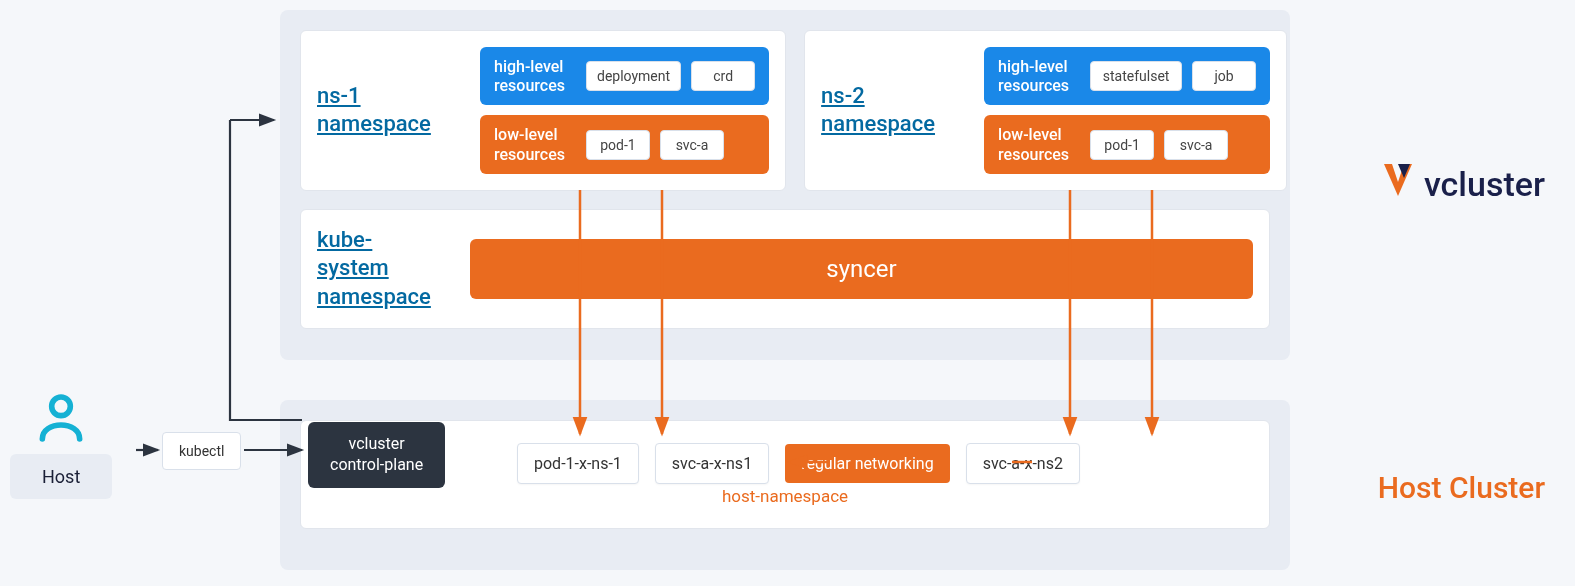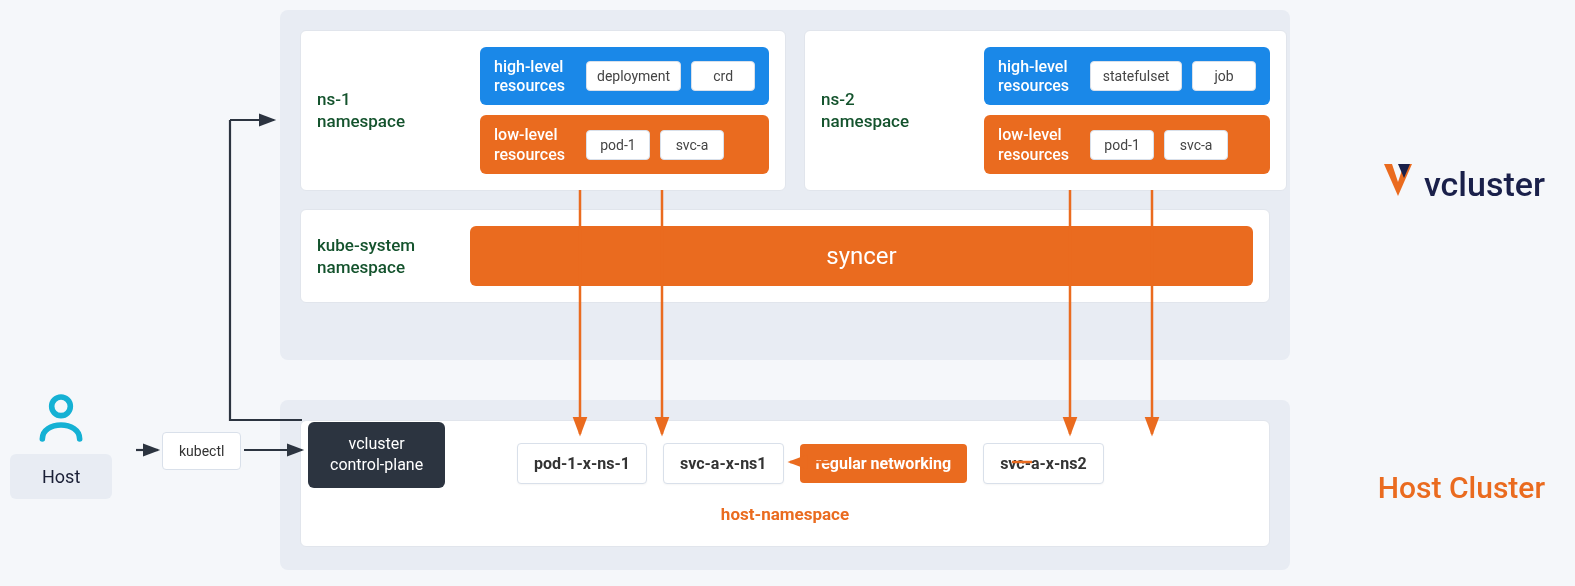--- a/index.html
+++ b/index.html
@@ -32,25 +32,26 @@
       background: #fff;
       border: 1px solid #e1e5ec;
       border-radius: 6px;
       padding: 16px;
       display: flex;
       align-items: center;
       gap: 18px;
       flex: 1;
     }
     .ns-label {
-      font-size: 17px;
-      color: #14532d;
+      font-size: 22px;
+      color: #0369a1;
       font-weight: 500;
       line-height: 1.3;
       width: 110px;
+      text-decoration: underline;
     }
     .res-col {
       display: flex;
       flex-direction: column;
       gap: 10px;
       flex: 1;
     }
     .res-block {
       display: flex;
       align-items: center;
@@ -110,23 +111,22 @@
       padding: 20px;
     }
     .host-inner {
       background: #fff;
       border: 1px solid #e1e5ec;
       border-radius: 6px;
       padding: 22px 20px;
       display: flex;
       flex-direction: column;
       align-items: center;
-      gap: 20px;
+      gap: 2px;
       position: relative;
-      font-weight: bold;
     }
     .host-row {
       display: flex;
       align-items: center;
       gap: 16px;
       width: 100%;
     }
     .spacer-left { width: 180px; }
     .host-chip {
       background: #fff;

